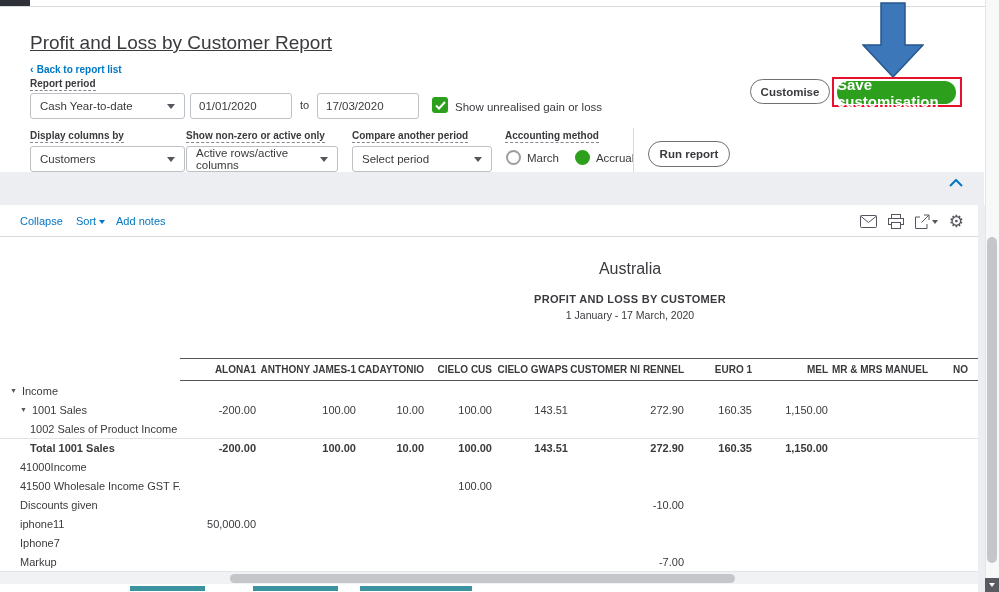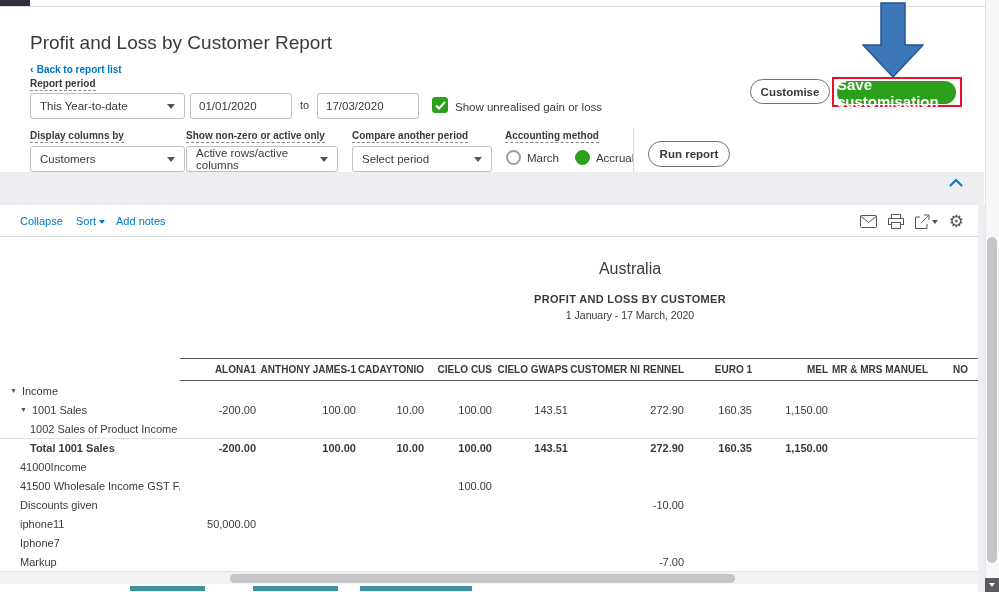--- a/index.html
+++ b/index.html
@@ -4,21 +4,21 @@
 <style>
   * { margin:0; padding:0; box-sizing:border-box; }
   body { font-family:"Liberation Sans", sans-serif; background:#fff; }
   .screen { position:relative; width:999px; height:592px; overflow:hidden; background:#fff; color:#393a3d; }
 
   
   .top-dark { position:absolute; left:0; top:0; width:30px; height:6px; background:#2e3138; }
   .top-line { position:absolute; left:0; top:6px; width:100%; height:1px; background:#d8dadd; }
 
   
-  .page-title { position:absolute; left:30px; top:32px; font-size:19px; font-weight:400; color:#393a3d; }
+  .page-title { position:absolute; left:30px; top:32px; font-size:19px; font-weight:400; color:#393a3d;text-decoration:underline; }
   .back-link { position:absolute; left:30px; top:63px; font-size:10px; font-weight:bold; color:#0077c5; cursor:pointer; text-decoration:none; }
   .back-chevron { font-size:11px; margin-right:3px; }
   .lbl { position:absolute; font-size:10px; font-weight:bold; color:#393a3d; border-bottom:1px dashed #85878c; padding-bottom:1px; }
   .lbl-report-period { left:30px; top:78px; }
   .lbl-display { left:30px; top:130px; }
   .lbl-nonzero { left:186px; top:130px; }
   .lbl-compare { left:352px; top:130px; }
   .lbl-accounting { left:505px; top:130px; }
 
   .select, .text-input { position:absolute; height:26px; border:1px solid #bdc0c5; border-radius:3px; background:#fff; font-size:11.5px; color:#393a3d; }
@@ -112,21 +112,21 @@
   <div class="top-dark"></div>
   <div class="top-line"></div>
 
   <h1 class="page-title">Profit and Loss by Customer Report</h1>
 
   <a class="back-link"><span class="back-chevron">‹</span><span>Back to report list</span></a>
 
   <div class="lbl lbl-report-period">Report period</div>
 
   <div class="select sel-period">
-    <span>This Year-to-date</span>
+    <span>Cash Year-to-date</span>
     <span class="caret"></span>
   </div>
 
   <input class="text-input date-from" value="01/01/2020" style="">
   <span class="to-label">to</span>
   <input class="text-input date-to" value="17/03/2020" style="">
 
   <div class="checkbox-wrap">
     <span class="checkbox">
       <svg width="11" height="9" viewBox="0 0 11 9">

